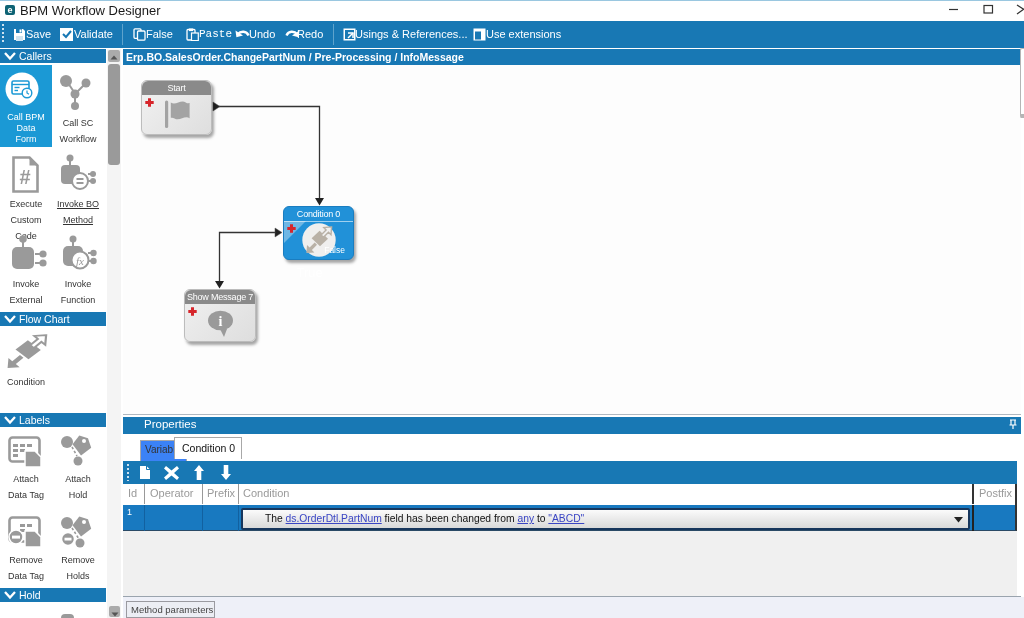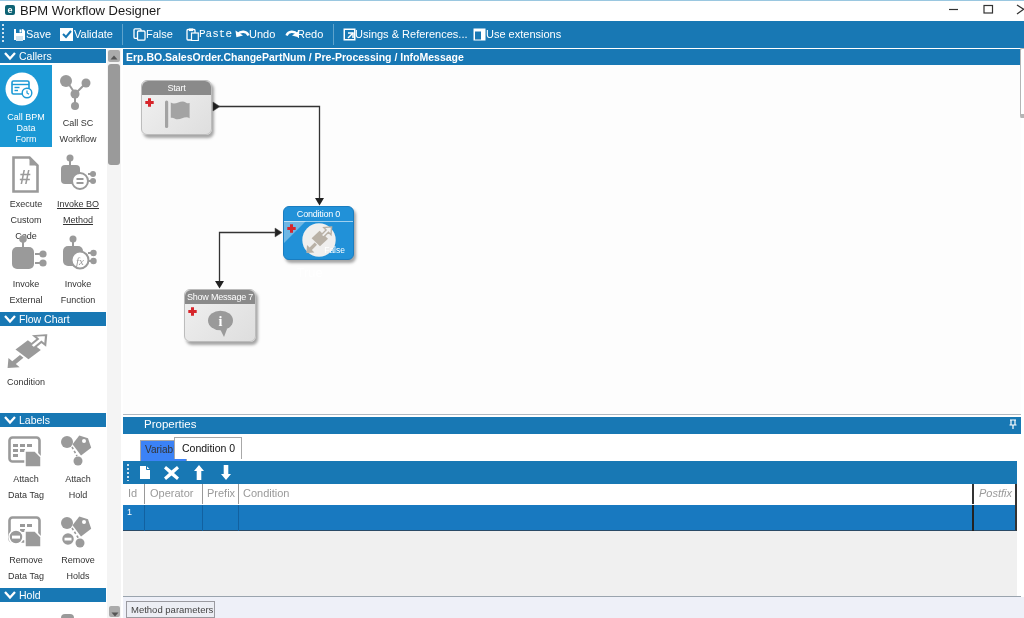--- a/index.html
+++ b/index.html
@@ -353,33 +353,39 @@
   </svg>
 <svg class="abs" style="left:220px;top:465px;" width="12" height="15">
     <path d="M6 15 L11 9 H8.3 V0 H3.7 V9 H1 Z" fill="#fff"></path>
   </svg>
 
 <div class="abs" style="left:123px;top:484px;width:894px;height:34px;background:#fff;border-bottom:2px solid #333;border-right:2px solid #333;box-sizing:border-box;font-size:11px;color:#9a9a9a;">
   <span style="position:absolute;left:5px;top:3px;">Id</span>
   <span style="position:absolute;left:27px;top:3px;">Operator</span>
   <span style="position:absolute;left:84px;top:3px;">Prefix</span>
   <span style="position:absolute;left:120px;top:3px;">Condition</span>
-  <span style="position:absolute;left:856px;top:3px;font-style:italic;">Postfix</span>
+  <span style="position:absolute;left:856px;top:3px;">Postfix</span>
   <span class="colsep" style="left:21px;"></span>
   <span class="colsep" style="left:79px;"></span>
   <span class="colsep" style="left:115px;"></span>
   <span class="colsep" style="left:849px;width:2px;background:#333;"></span>
 </div>
 
 <div class="abs" style="left:123px;top:505px;width:894px;height:26px;background:#1879c0;border-bottom:1px solid #2a4a66;border-right:2px solid #333;box-sizing:border-box;">
   <span style="position:absolute;left:4px;top:2px;font-size:9px;color:#fff;">1</span>
   <span class="rowsep" style="left:21px;"></span>
   <span class="rowsep" style="left:79px;"></span>
   <span class="rowsep" style="left:115px;"></span>
   <span class="rowsep" style="left:849px;width:2px;background:#222;"></span>
+  <div id="combo">
+    <span style="position:absolute;left:22px;top:3px;">The <span class="lnk">ds.OrderDtl.PartNum</span> field has been changed from <span class="lnk">any</span> to <span class="lnk">"ABCD"</span></span>
+    <svg style="position:absolute;right:5px;top:7px;" width="9" height="6">
+        <path d="M0 0 h9 l-4.5 5.5 z" fill="#222"></path>
+      </svg>
+  </div>
 </div>
 
 <div class="abs" style="left:123px;top:531px;width:894px;height:65px;background:#f0f0f0;"></div>
 <div class="abs" style="left:123px;top:596px;width:898px;height:1px;background:#9aa4ae;"></div>
 
 <div class="abs" id="bottomstrip">
 <div class="abs" id="mptab">
       <span style="position:absolute;left:4px;top:2px;">Method parameters</span>
     </div>
 </div>

